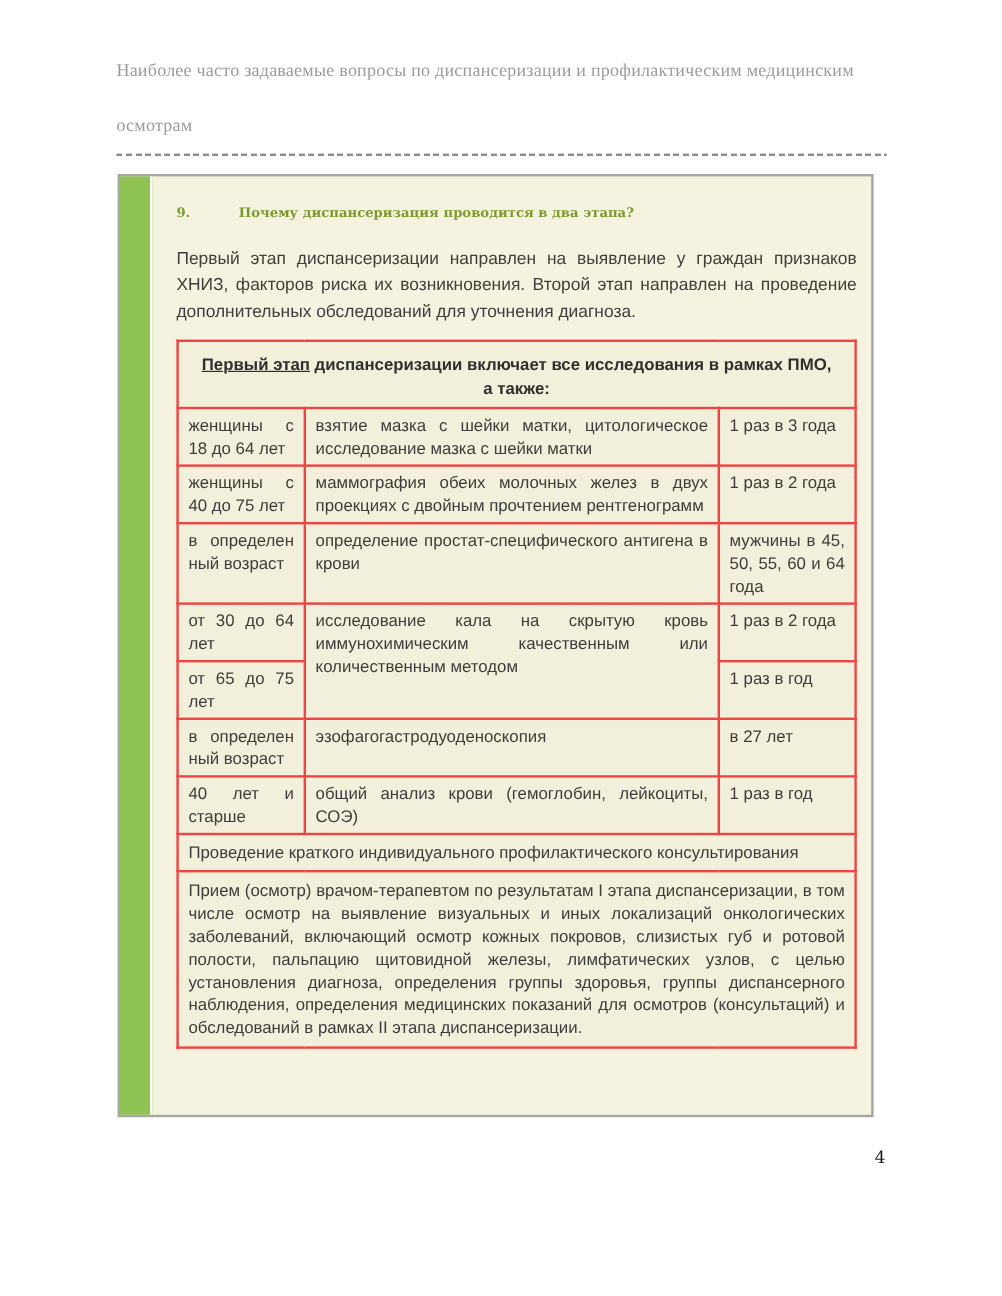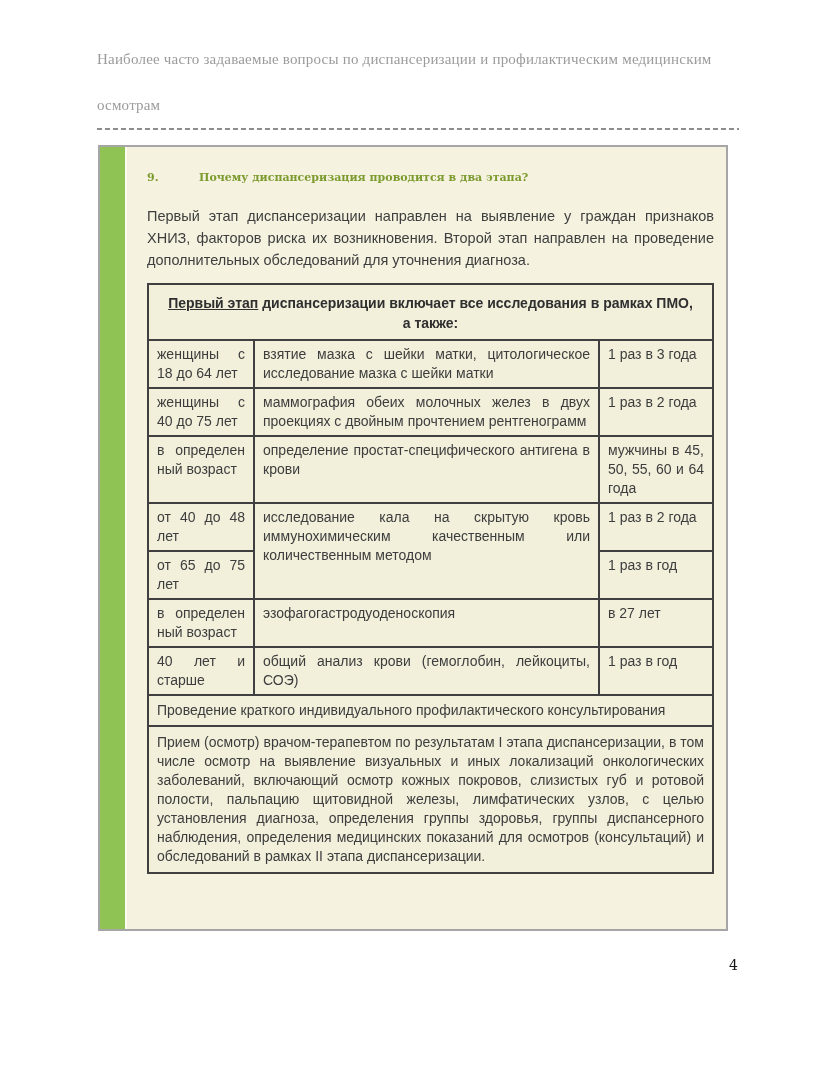--- a/index.html
+++ b/index.html
@@ -81,21 +81,21 @@
   table.first-stage-table {
     margin-top: 12px;
     width: 565px;
     border-collapse: collapse;
     table-layout: fixed;
     background: #f2efdb;
     font-size: 14px;
     color: #3d3d3d;
   }
   .first-stage-table td {
-    border: 2px solid #404040;
+    border: 2px solid #ef4444;
     vertical-align: top;
     padding: 4px 8px;
     line-height: 19px;
     text-align: justify;
   }
   .col-age  { width: 106px; }
   .col-exam { width: 345px; }
   .col-freq { width: 114px; }
 
   td.table-caption {
@@ -160,21 +160,21 @@
           <td>1 раз в 2 года</td>
         </tr>
 
         <tr>
           <td class="break-cell">в определенный возраст</td>
           <td>определение простат-специфического антигена в крови</td>
           <td>мужчины в 45, 50, 55, 60 и 64 года</td>
         </tr>
 
         <tr>
-          <td>от 40 до 48 лет</td>
+          <td>от 30 до 64 лет</td>
           <td rowspan="2">исследование кала на скрытую кровь иммунохимическим качественным или количественным методом</td>
           <td>1 раз в 2 года</td>
         </tr>
         <tr>
           <td>от 65 до 75 лет</td>
           <td>1 раз в год</td>
         </tr>
 
         <tr>
           <td class="break-cell">в определенный возраст</td>

